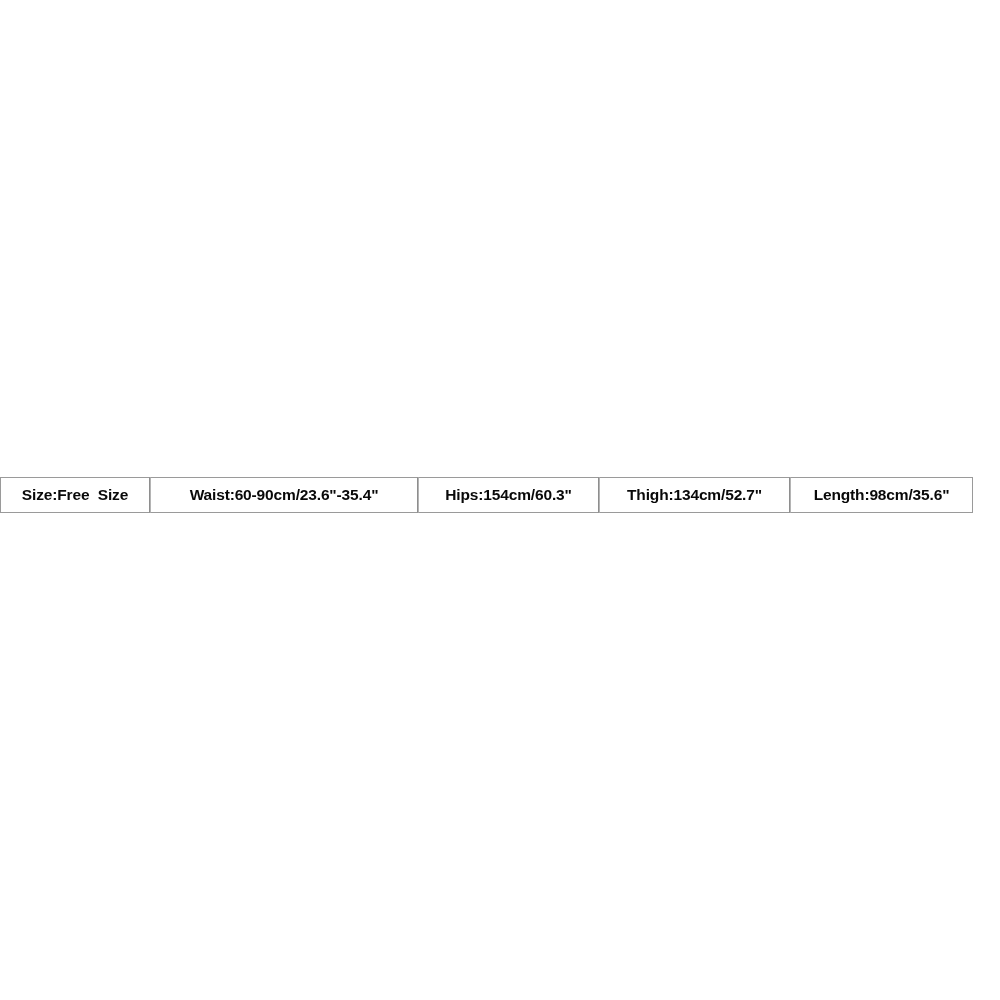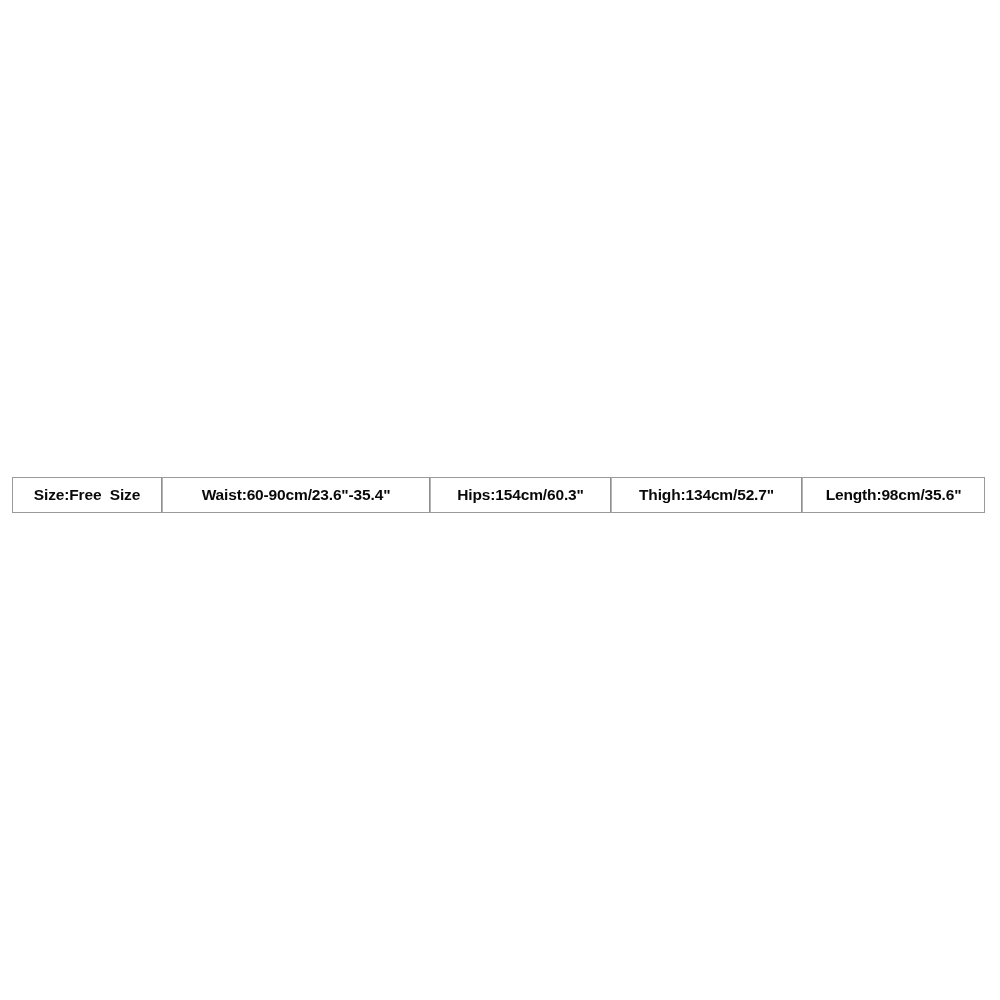--- a/index.html
+++ b/index.html
@@ -12,21 +12,21 @@
     height: 1000px;
     position: relative;
     overflow: hidden;
     font-family: "Liberation Sans", sans-serif;
     -webkit-font-smoothing: antialiased;
   }
 
   
   #size-chart-wrap {
     position: absolute;
-    left: 12px;
+    left: 0;
     top: 477px;
     width: 973px;
     height: 36px;
   }
 
   table.size-chart {
     width: 973px;
     height: 36px;
     border-collapse: separate;
     border-spacing: 0;

